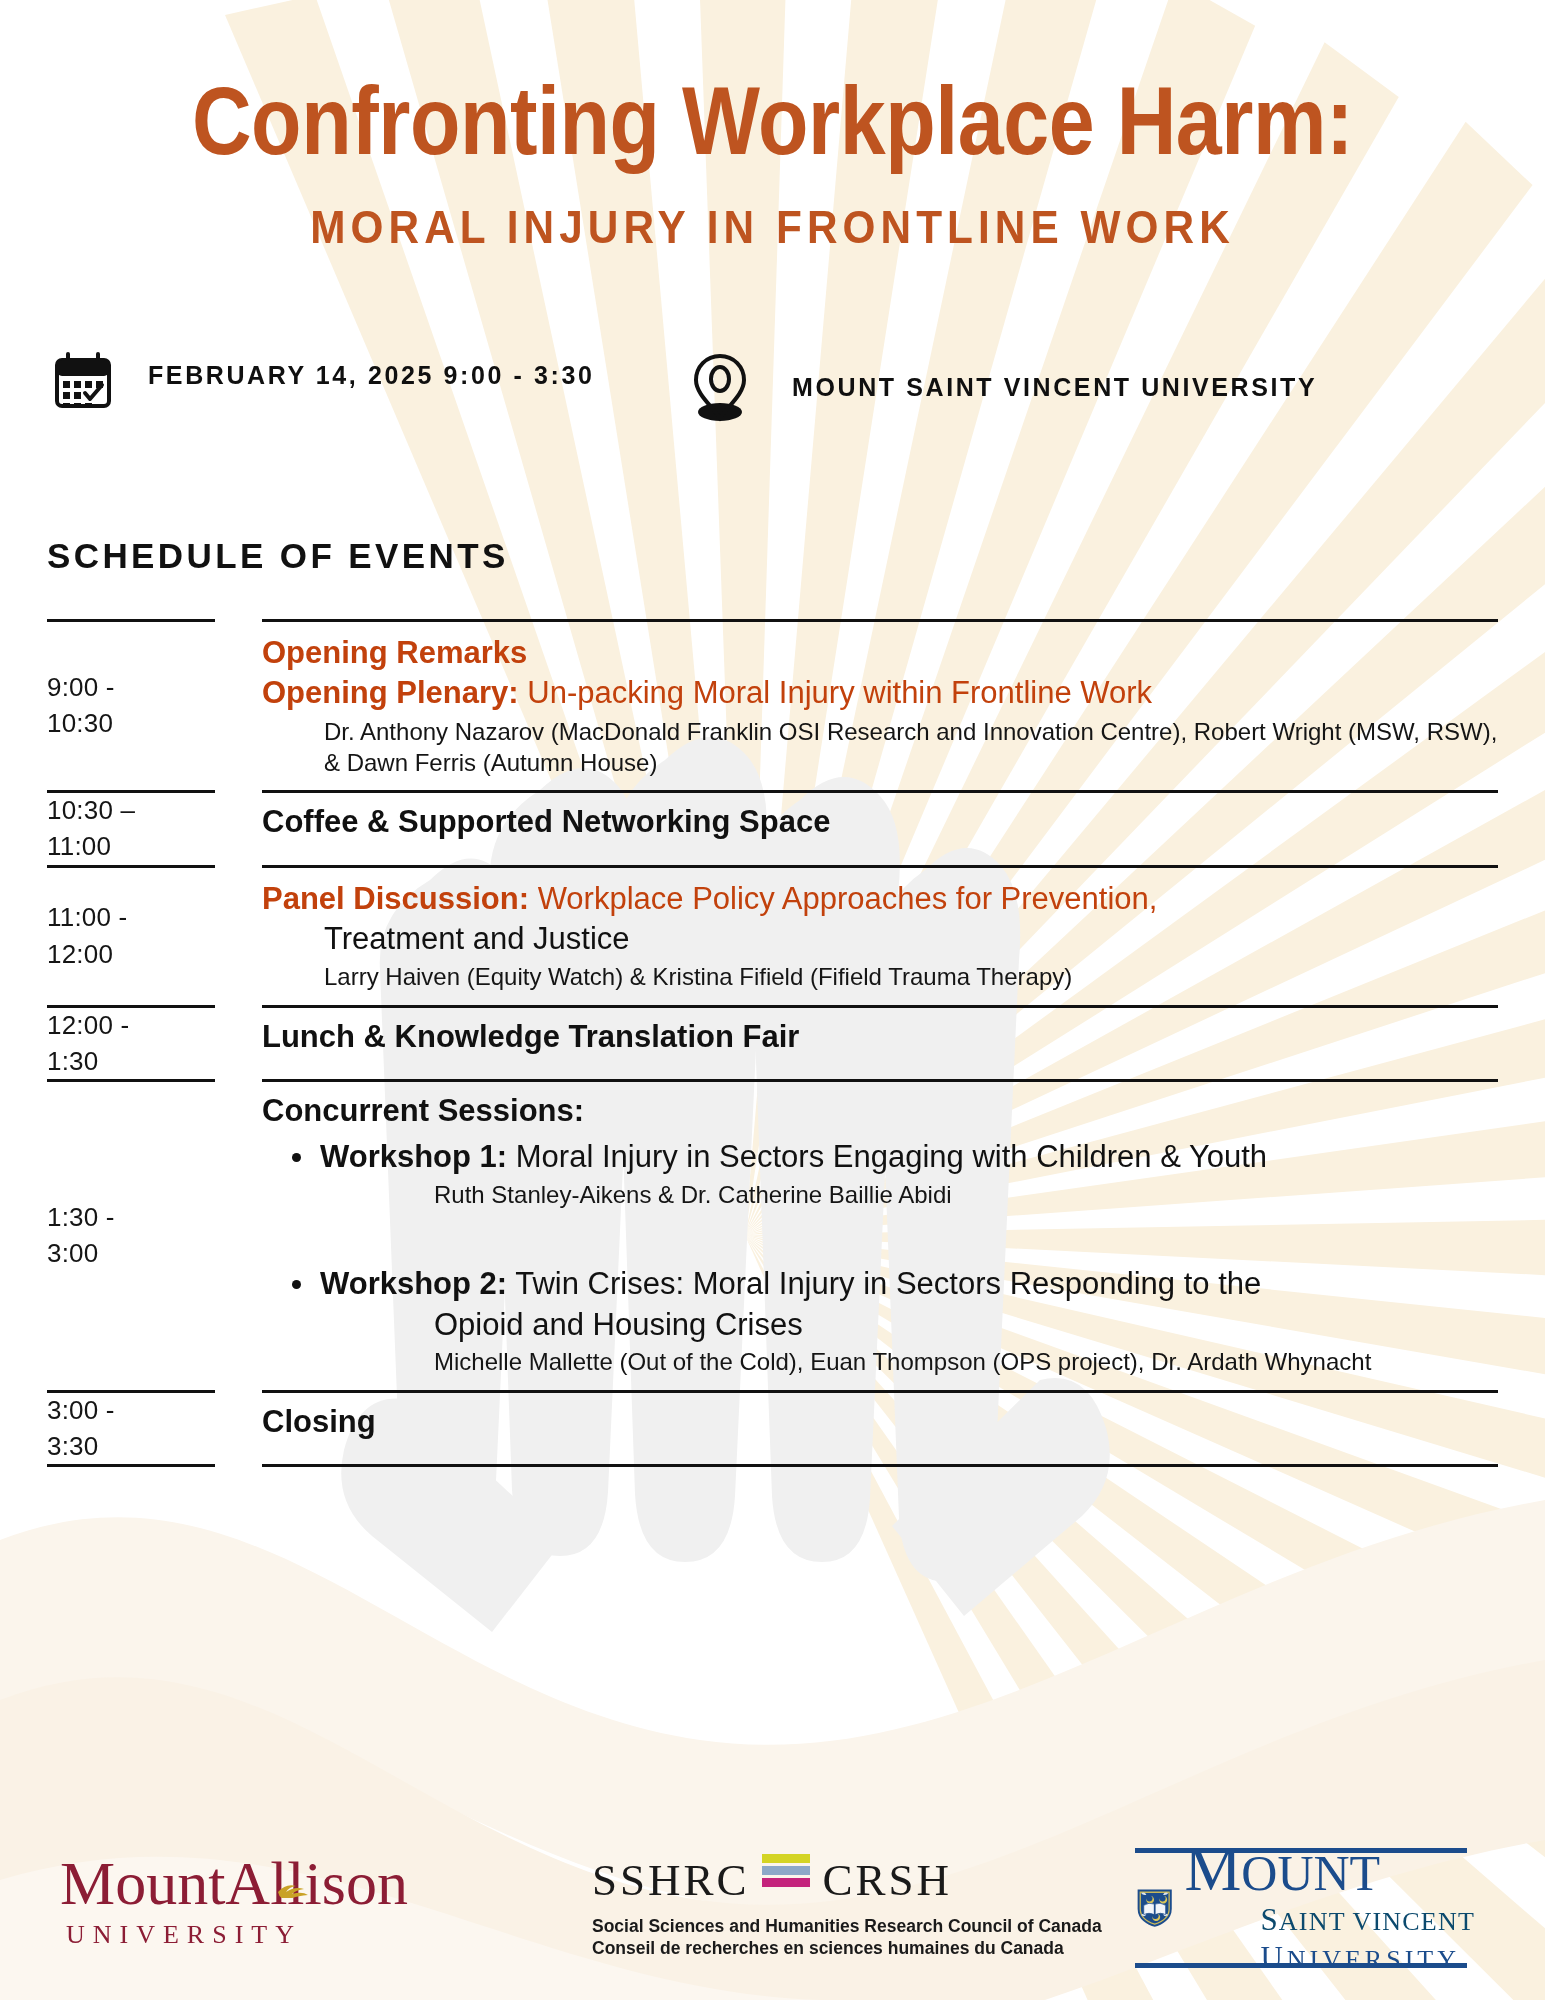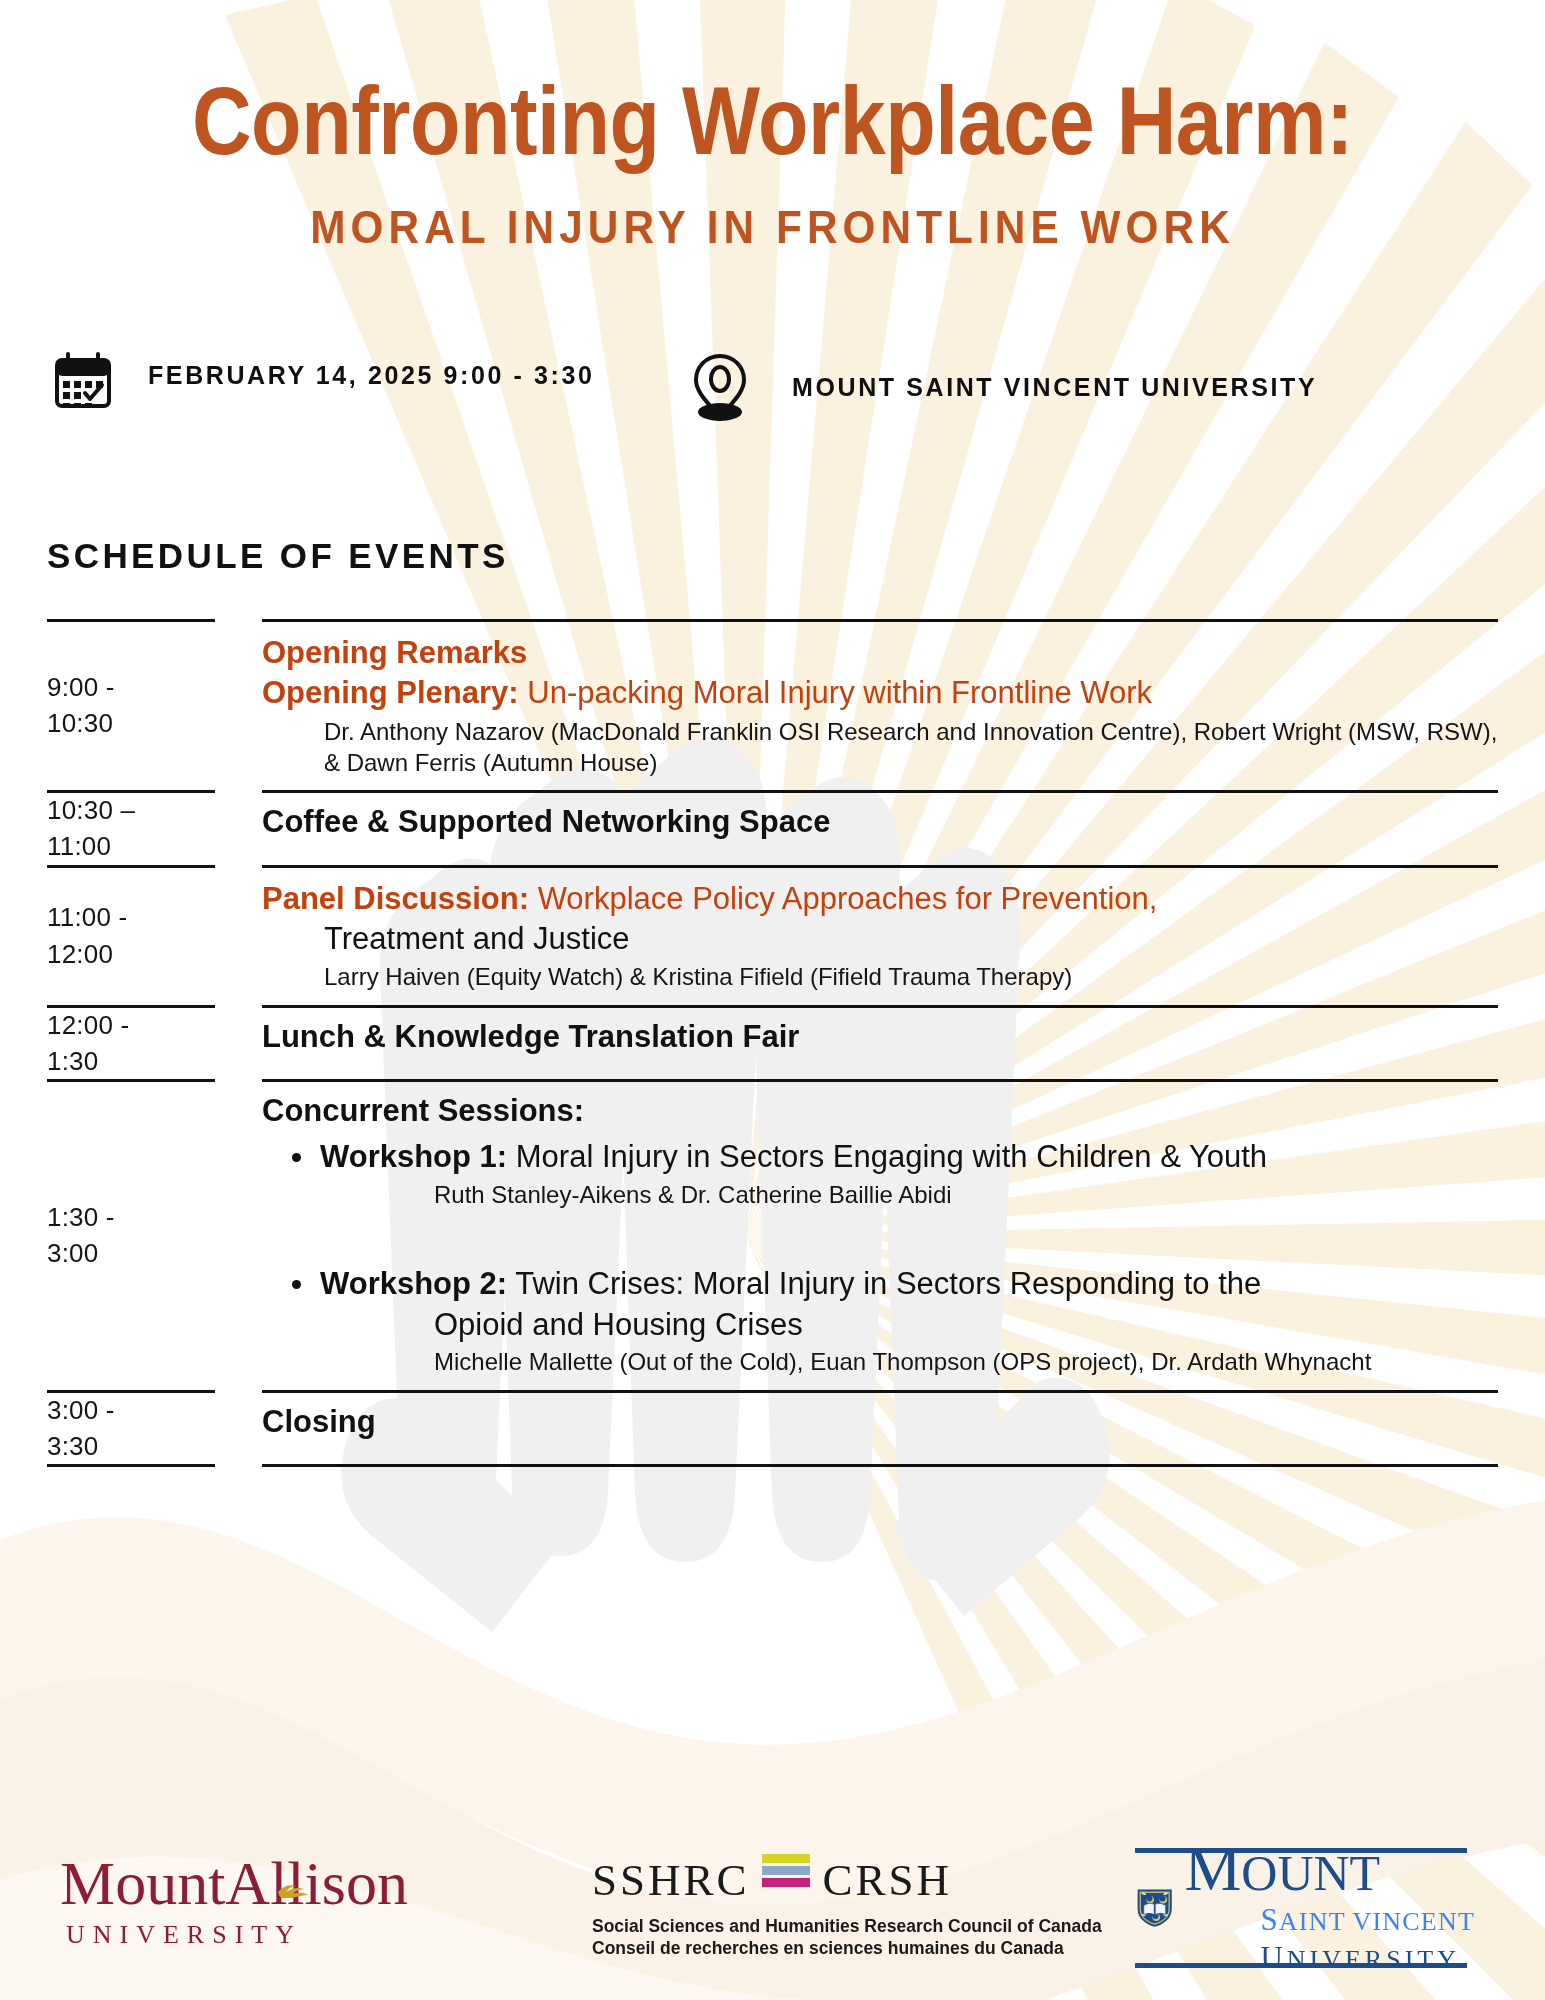--- a/index.html
+++ b/index.html
@@ -156,21 +156,21 @@
   .msvu-rule { height:5px; background:#1B4C8C; width:332px; }
   .msvu-mid { display:flex; align-items:center; margin:9px 0; height:92px; }
   .msvu-type { margin-left:10px; }
   .msvu-t1 {
     font-family:"Liberation Serif", serif;
     color:#1B4C8C; font-size:50px; line-height:0.9; letter-spacing:0px; white-space:nowrap;
   }
   .msvu-t1 .cap { font-size:64px; }
   .msvu-t2 {
     font-family:"Liberation Serif", serif;
-    color:#3b82f6; font-size:26px; letter-spacing:1.2px;
+    color:#0c4a6e; font-size:26px; letter-spacing:1.2px;
     margin-top:5px; margin-left:76px; white-space:nowrap;
   }
   .msvu-t2 .cap { font-size:31px; }
   .msvu-t3 {
     font-family:"Liberation Serif", serif;
     color:#1B4C8C; font-size:26px; letter-spacing:4px;
     margin-top:2px; margin-left:76px; white-space:nowrap;
   }
   .msvu-t3 .cap { font-size:31px; }
 </style>

